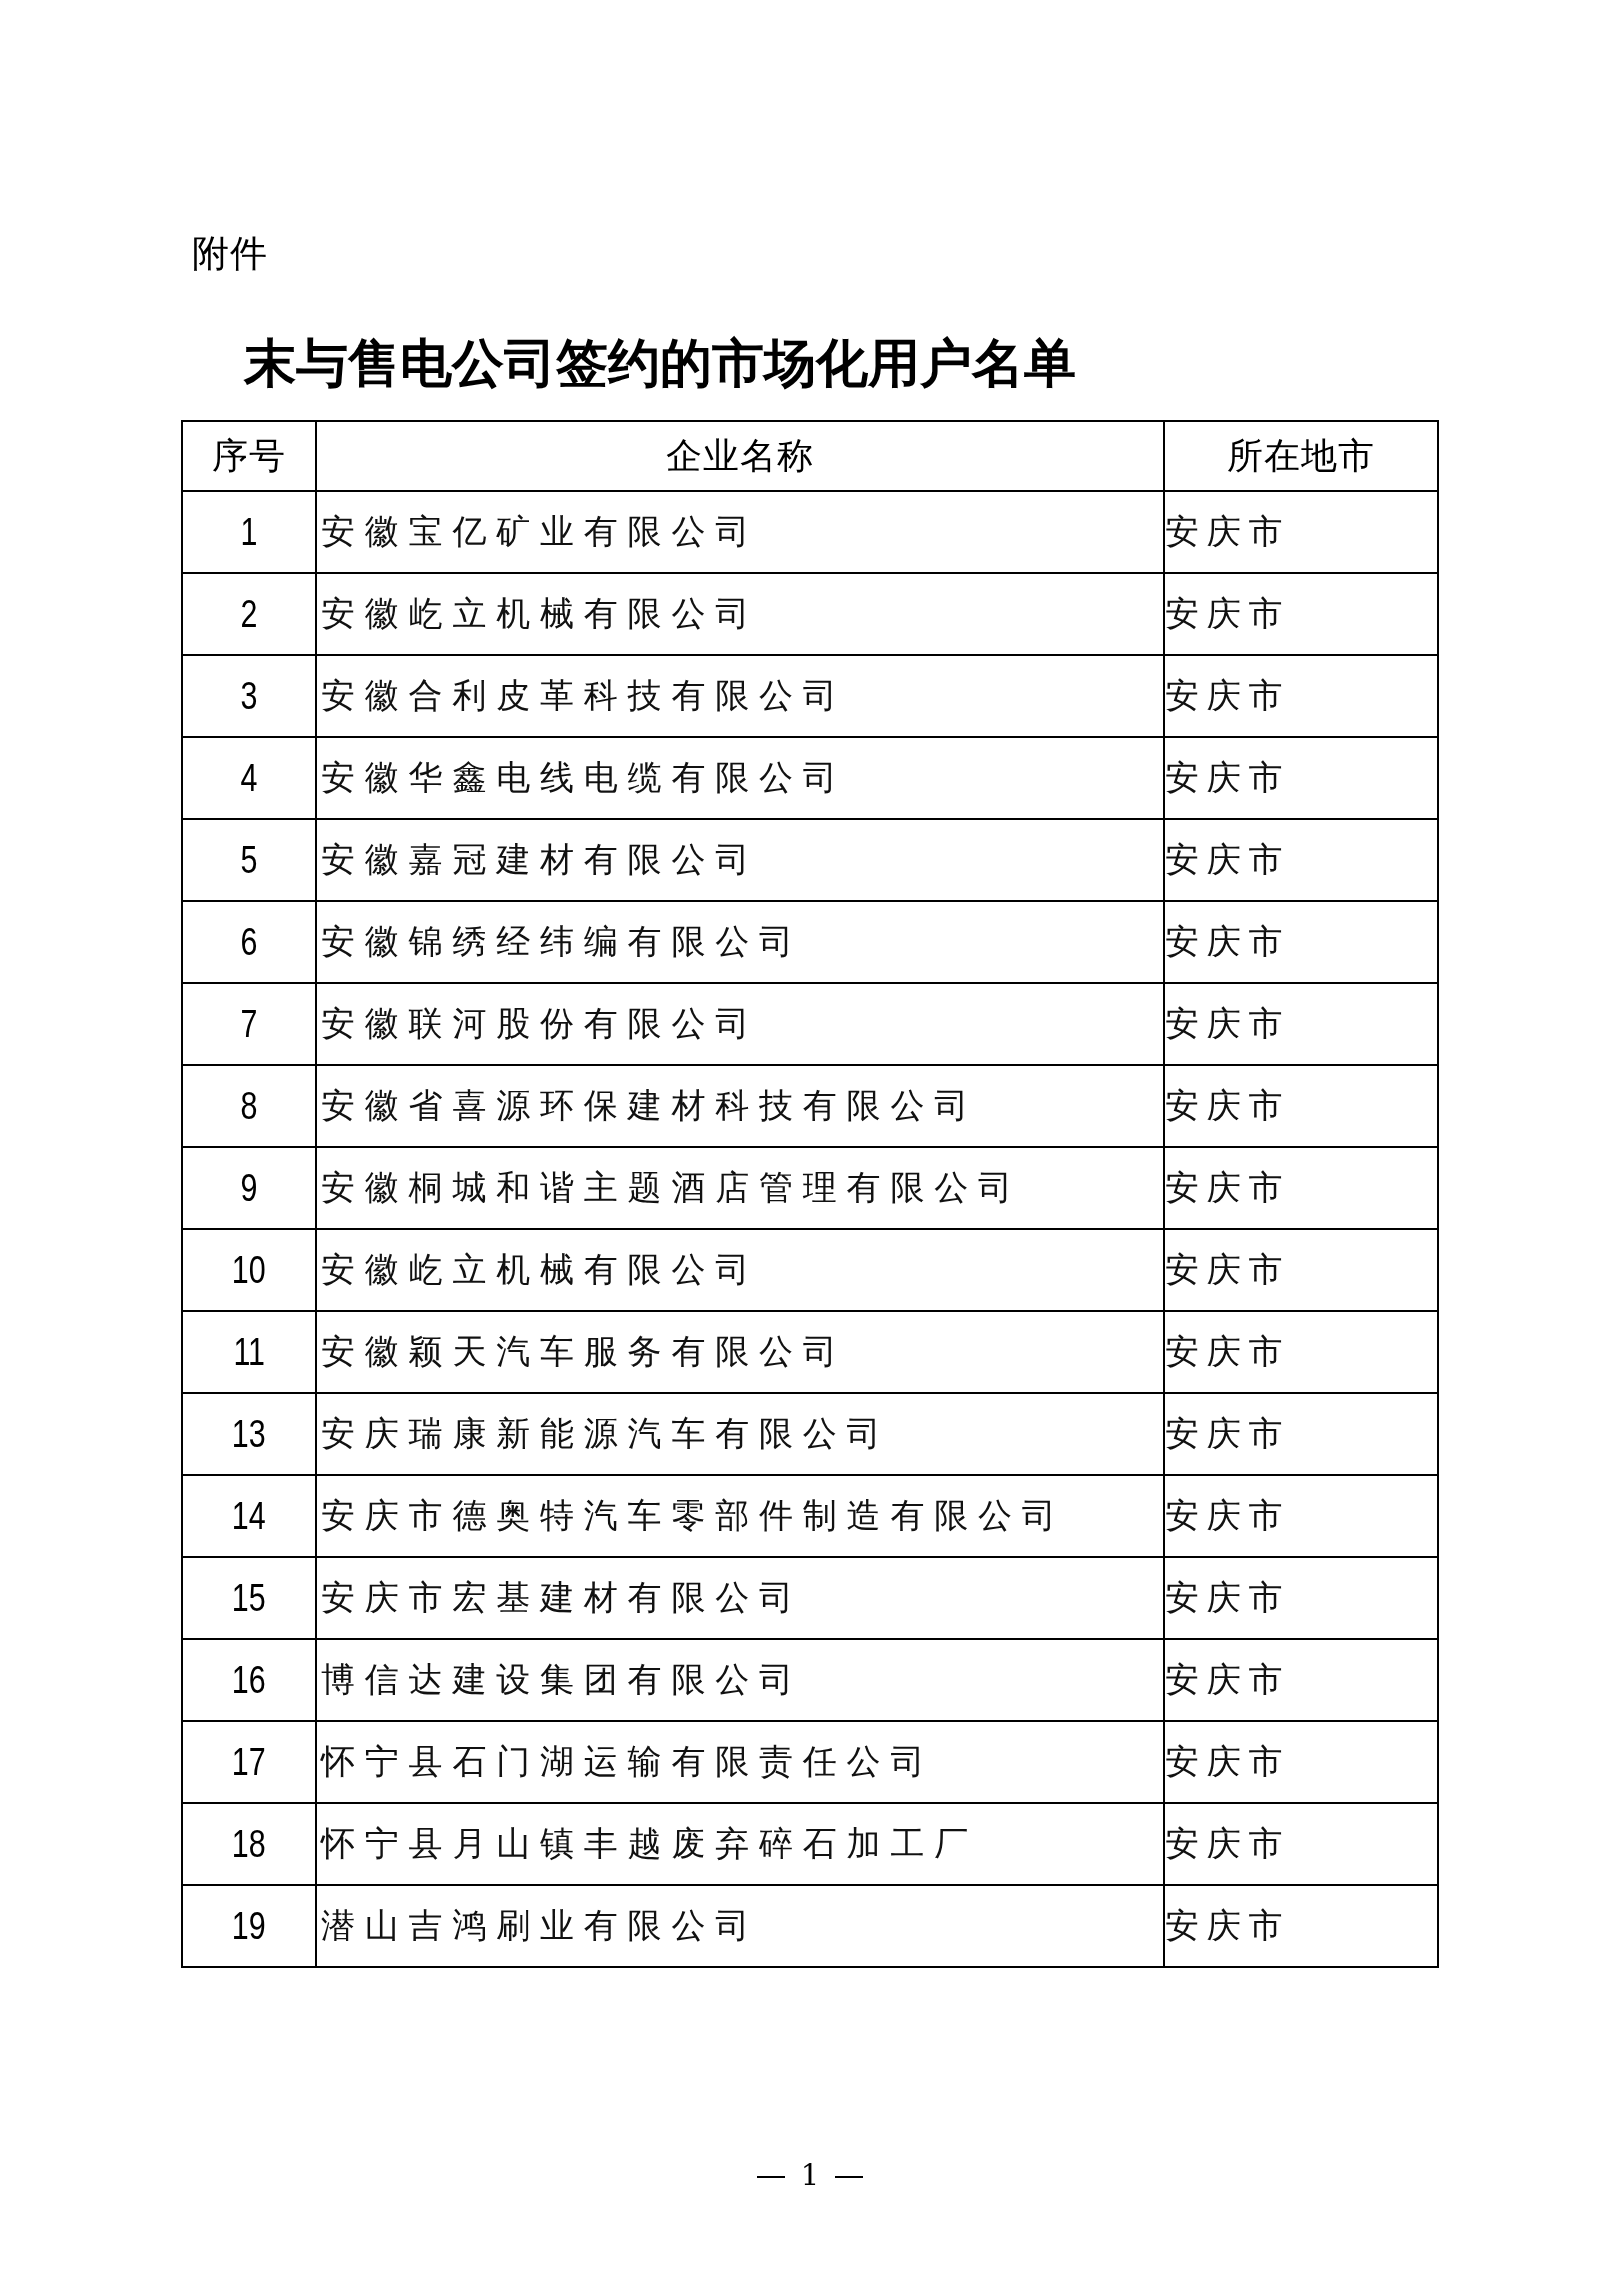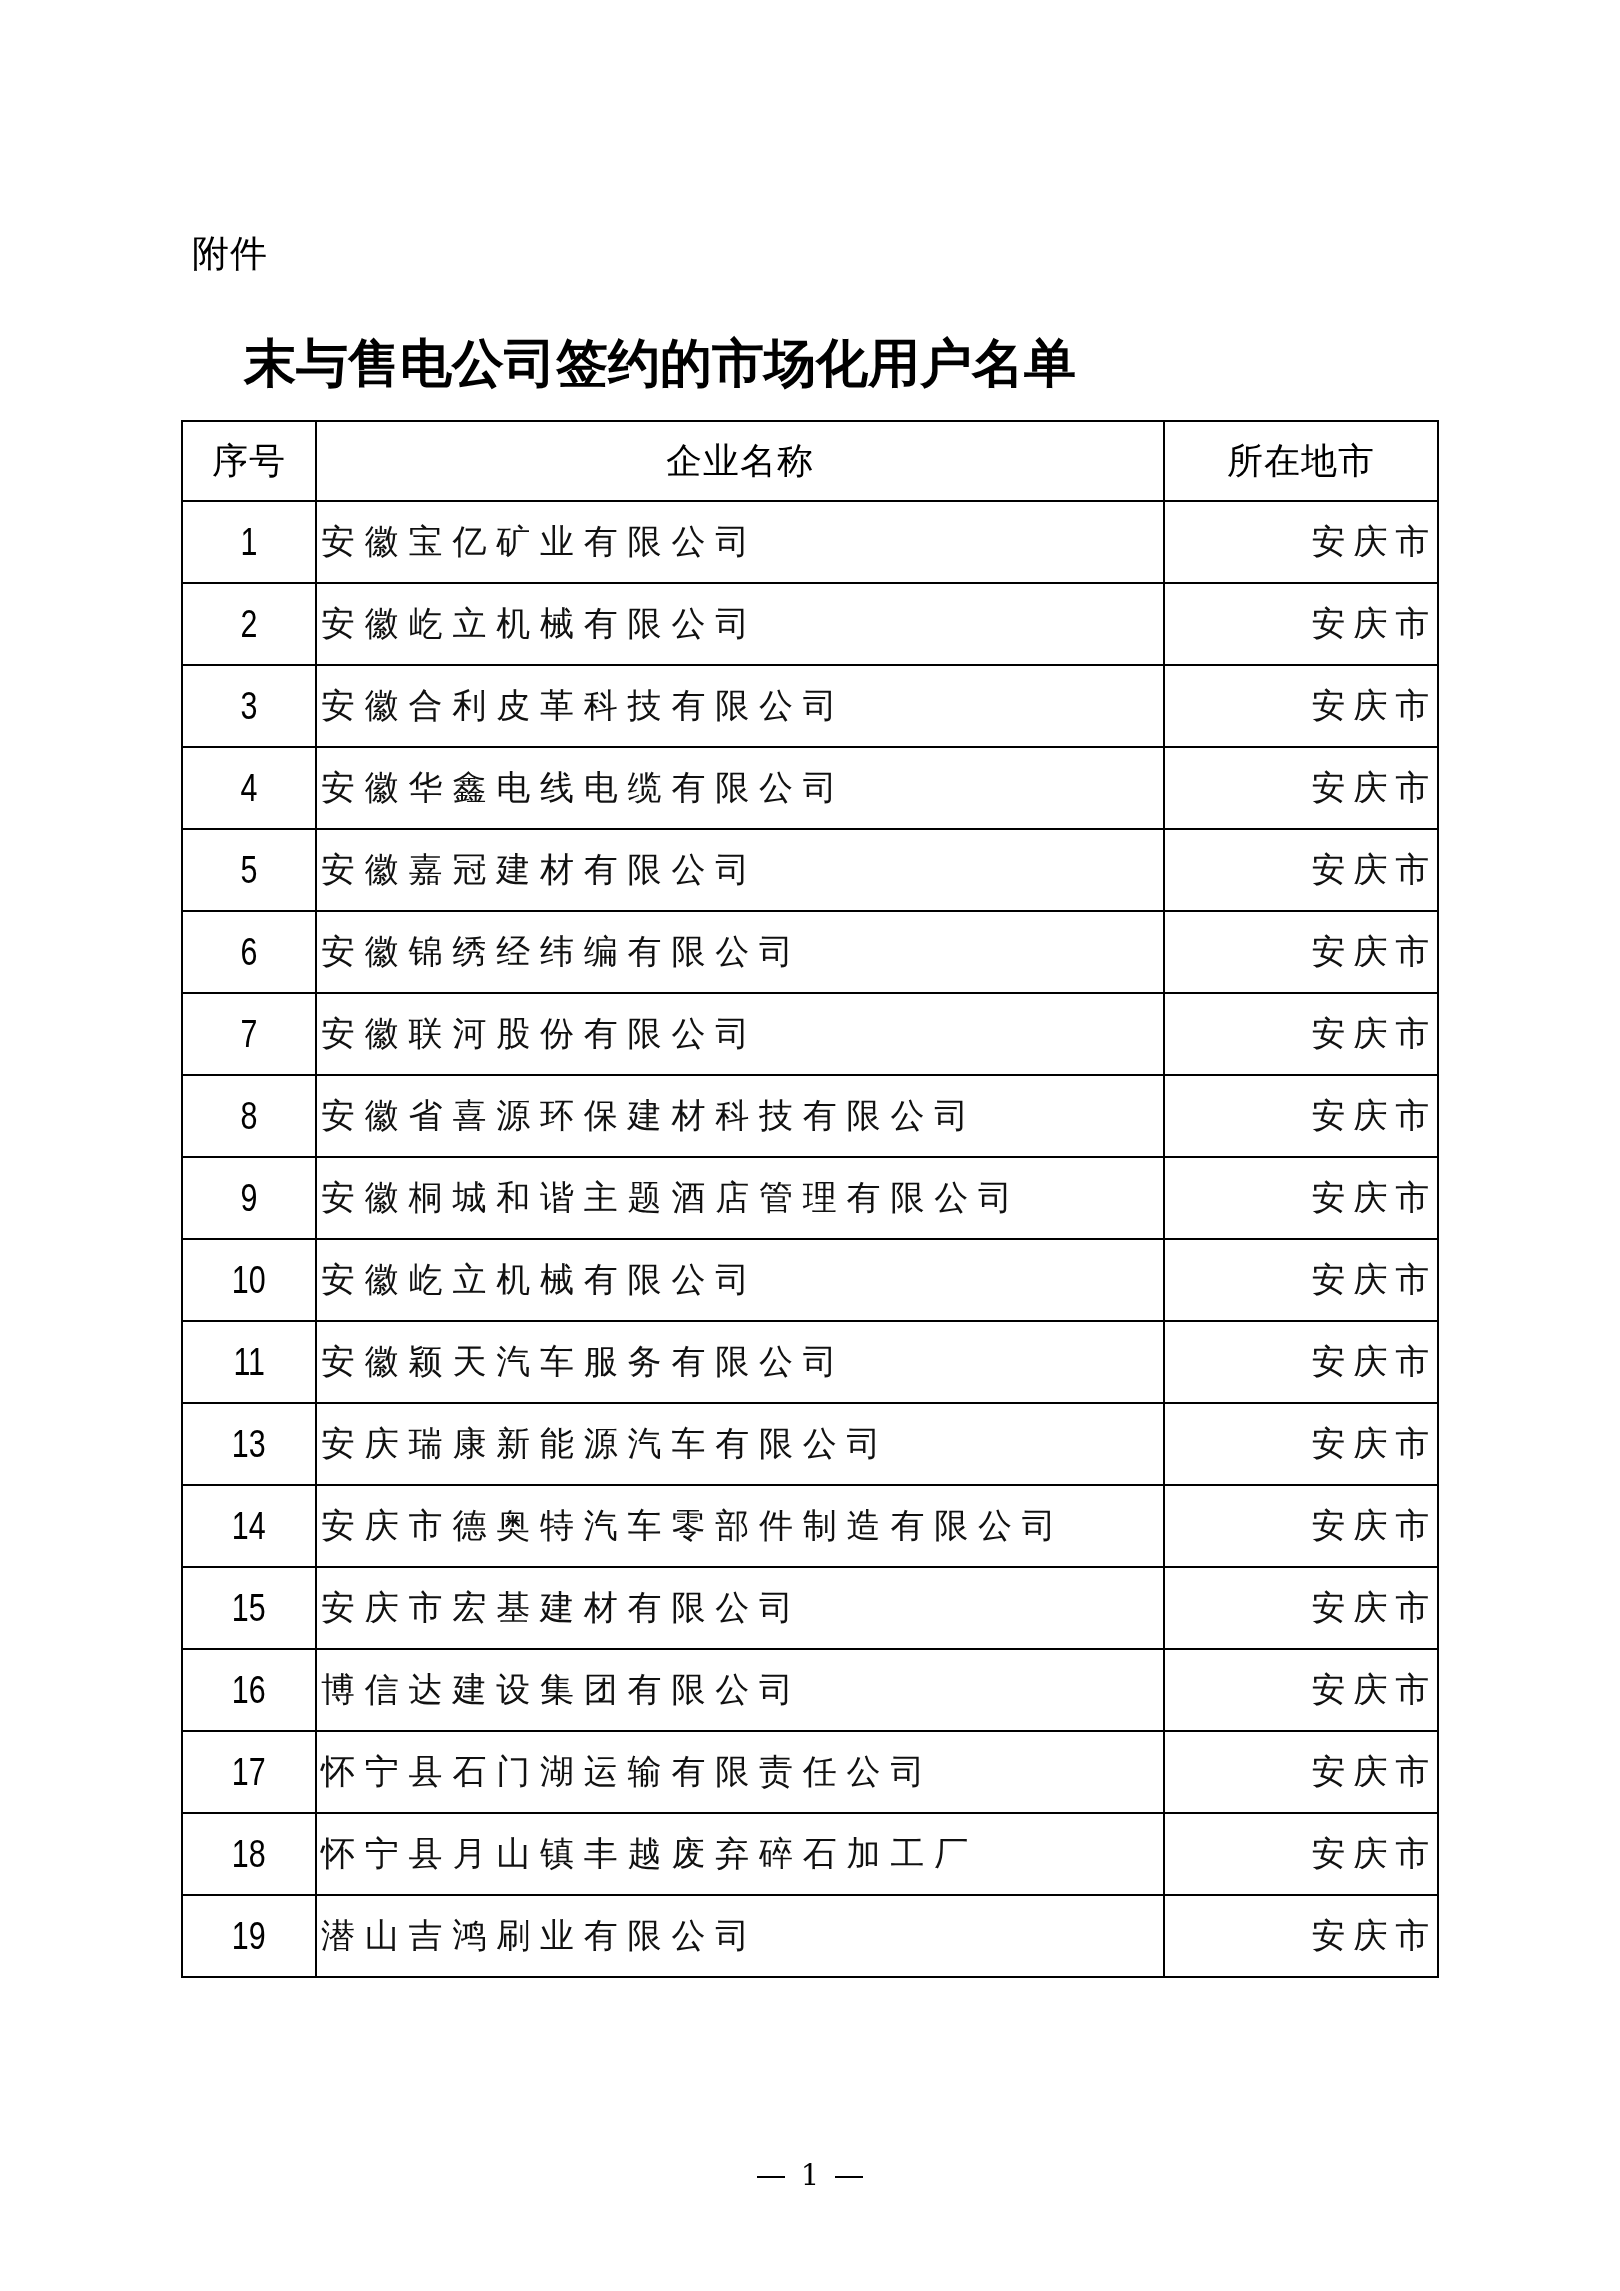--- a/index.html
+++ b/index.html
@@ -47,21 +47,21 @@
     }
     table.roster col.c-no { width: 134px; }
     table.roster col.c-name { width: 848px; }
     table.roster col.c-city { width: 274px; }
     table.roster th, table.roster td {
       border: 2px solid #000;
       padding: 0;
       vertical-align: middle;
     }
     table.roster tr { height: 82px; }
-    table.roster thead tr { height: 80px; }
+    table.roster thead tr { height: 70px; }
     table.roster tbody tr:first-child td { border-top-width: 2.9px; }
     table.roster th {
       font-family: "DejaVu Sans", "Liberation Sans", sans-serif;
       font-weight: normal;
       font-size: 36px;
       text-align: center;
       letter-spacing: 1px;
     }
     table.roster td.no {
       text-align: center;
@@ -74,21 +74,21 @@
       text-align: left;
       padding-left: 4px;
       font-family: "DejaVu Sans", "Liberation Sans", sans-serif;
       font-size: 34px;
       letter-spacing: 9.8px;
       white-space: nowrap;
       overflow: hidden;
       color: #111;
     }
     table.roster td.city {
-      text-align: right;
+      text-align: left;
       font-family: "DejaVu Sans", "Liberation Sans", sans-serif;
       font-size: 34px;
       letter-spacing: 7.8px;
       color: #111;
       margin-top: 40px;
     }
     .page-footer {
       position: absolute;
       left: 0;
       width: 1620px;

